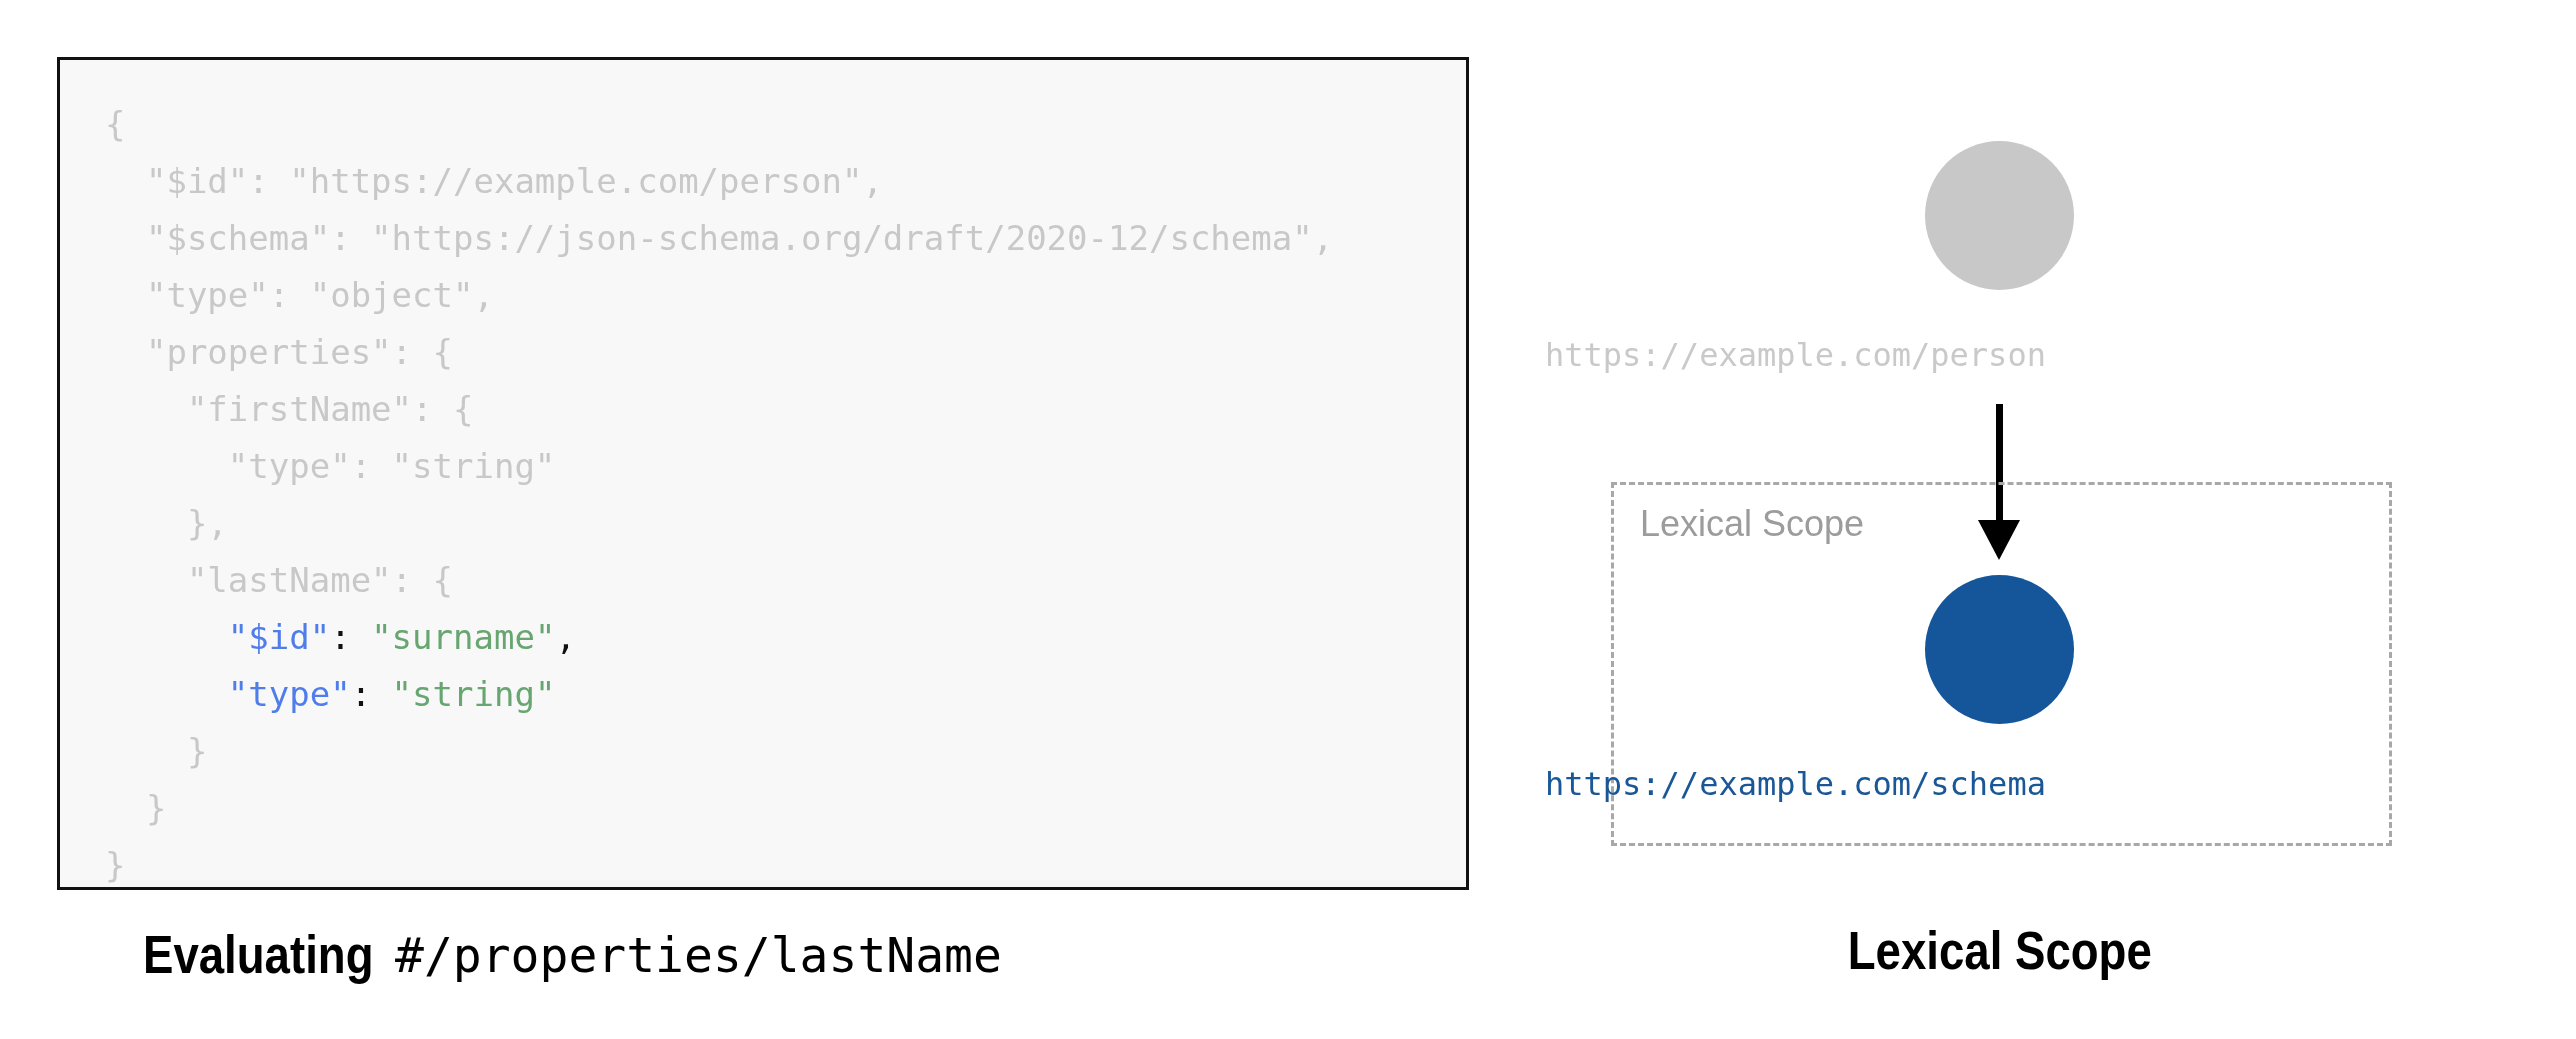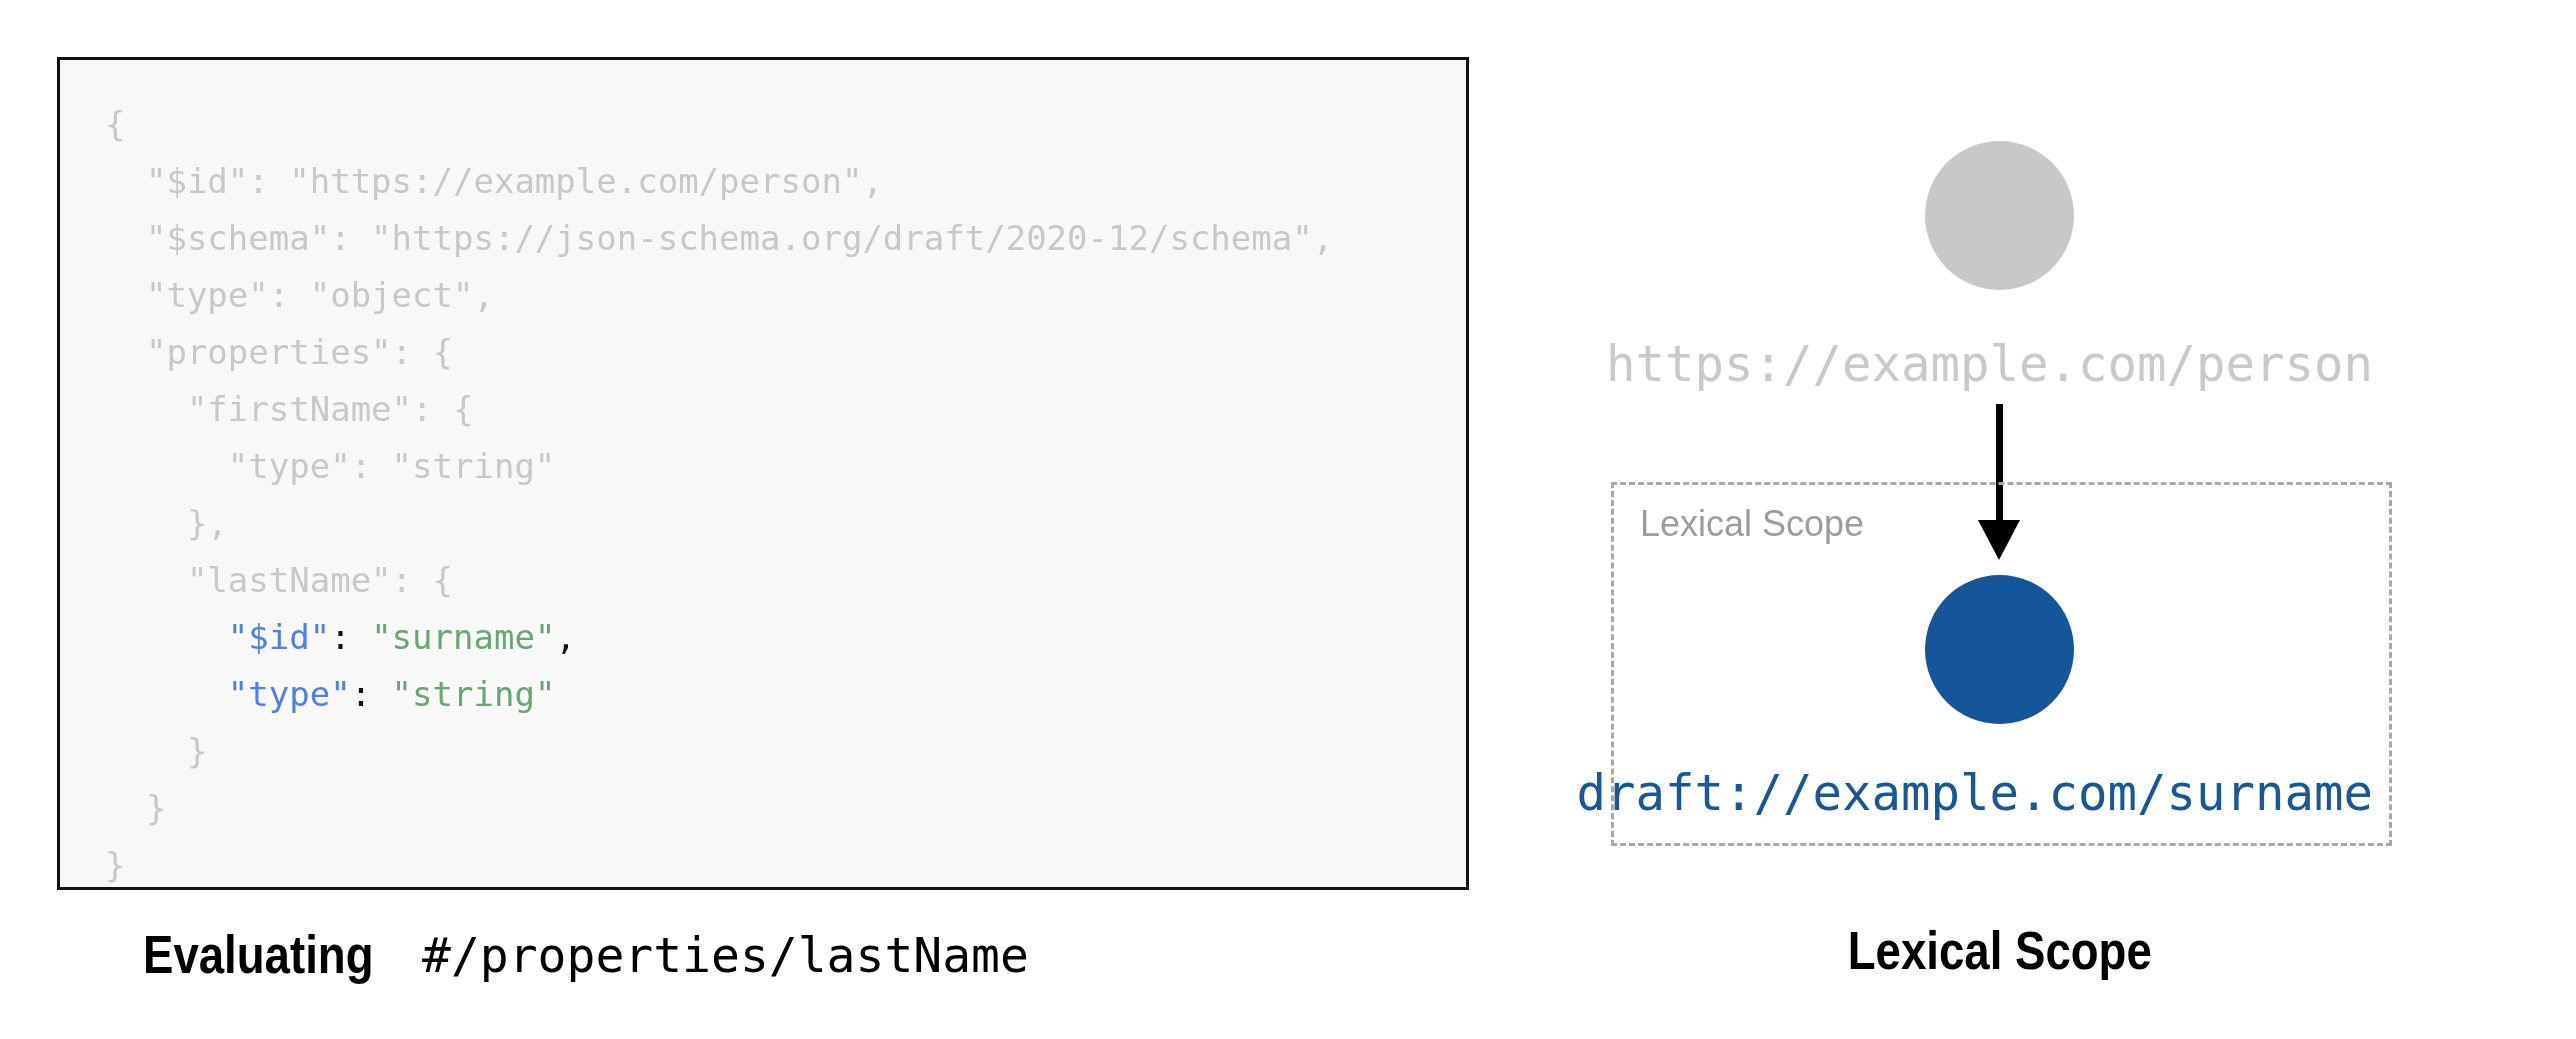--- a/index.html
+++ b/index.html
@@ -64,39 +64,39 @@
     font-family: "Liberation Sans", sans-serif;
     font-weight: 700;
     font-size: 53px;
     transform: scaleX(0.86);
     transform-origin: left center;
     margin-right: -18px; 
   }
   .cap-mono {
     font-family: "DejaVu Sans Mono", monospace;
     font-size: 48px;
-    margin-left: 29px;
+    margin-left: 2px;
   }
 
   
   .node {
     position: absolute;
     width: 149px; height: 149px;
     border-radius: 50%;
   }
   .node-parent { left: 1925px; top: 141px; background: var(--node-gray); }
   .node-child  { left: 1925px; top: 575px; background: var(--node-blue); }
 
   .uri {
     position: absolute;
     width: 909px;
-    left: 1464px;
-    text-align: right;
+    left: 1545px;
+    text-align: left;
     font-family: "DejaVu Sans Mono", monospace;
-    font-size: 49px;
+    font-size: 32px;
     white-space: nowrap;
   }
   .uri-parent { top: 336px; color: var(--url-gray); }
   .uri-child  { top: 765px; color: var(--url-blue); }
 
   .arrow-shaft {
     position: absolute;
     left: 1996px; top: 404px;
     width: 6.5px; height: 117px;
     background: #000;
@@ -174,20 +174,20 @@
 
   <div class="arrow-shaft"></div>
   <div class="arrow-head"></div>
 
   <div class="scope-box">
     <span class="scope-box-label">Lexical Scope</span>
   </div>
 
   <div class="node node-child"></div>
 
-  <div class="uri uri-child">draft://example.com/surname</div>
+  <div class="uri uri-child">https://example.com/schema</div>
 
   <div class="caption-right">
     <span class="cap-bold">Lexical Scope</span>
   </div>
 
 </div>
 
 
 </body></html>

